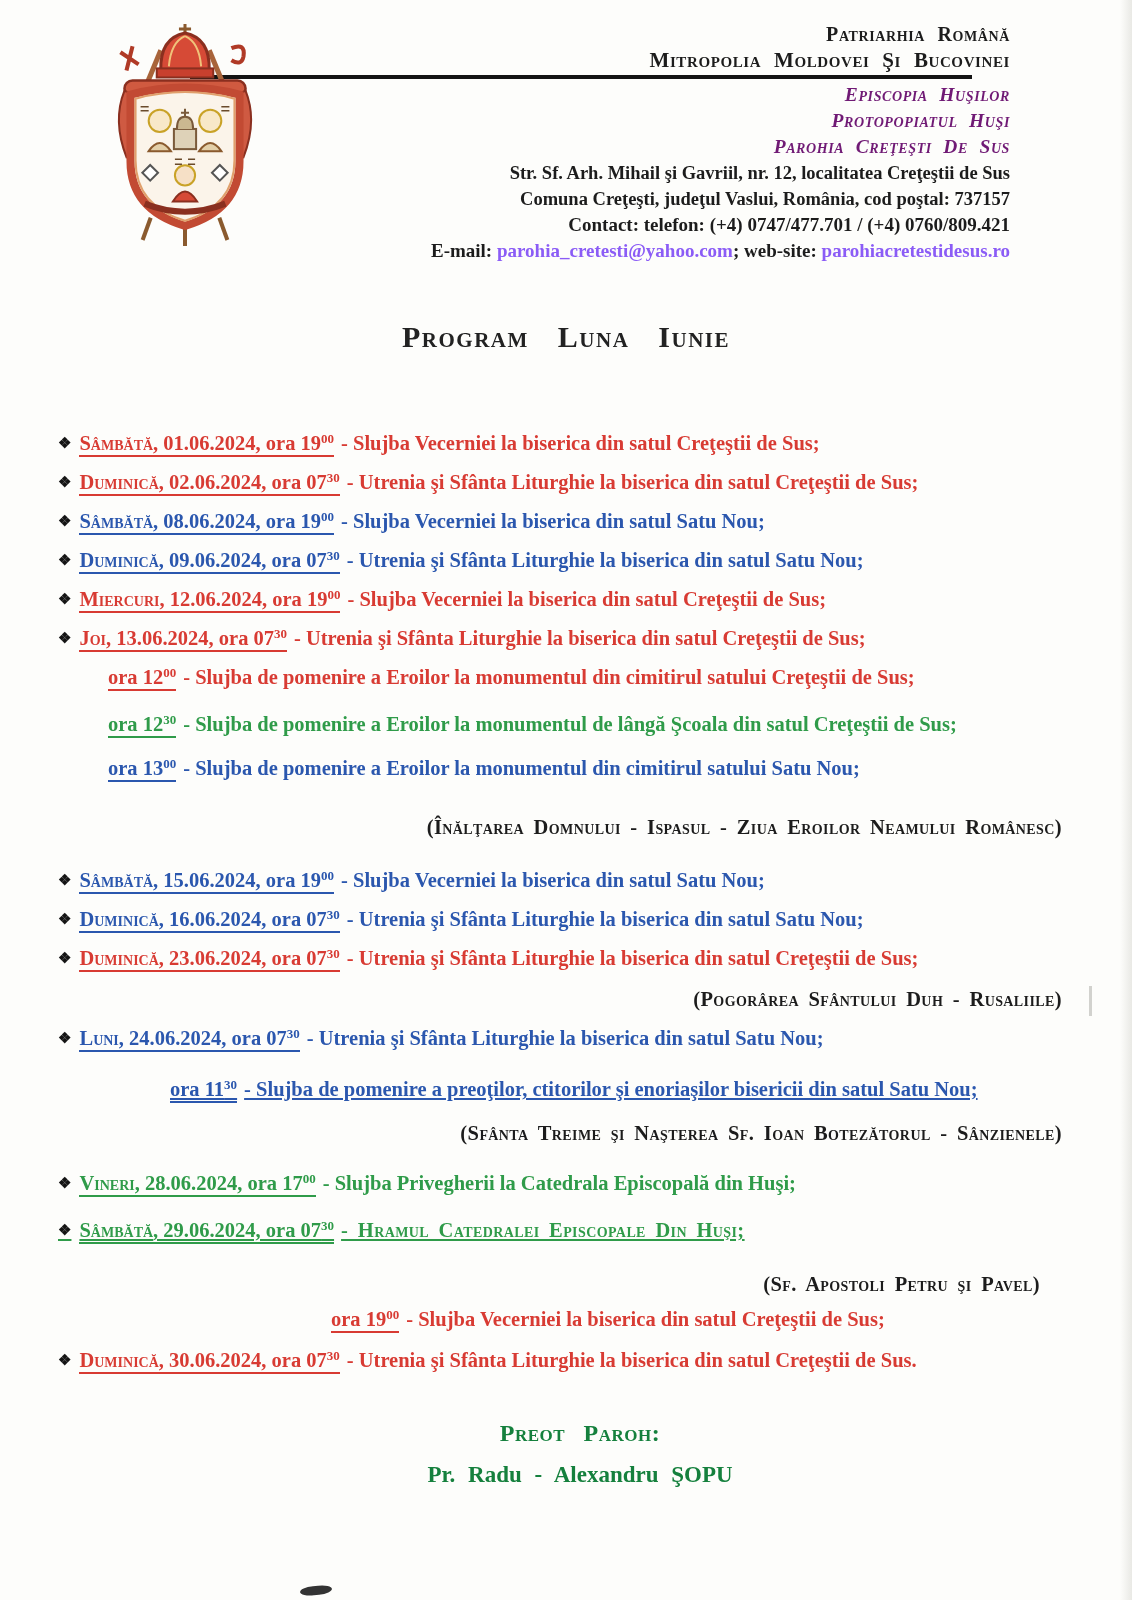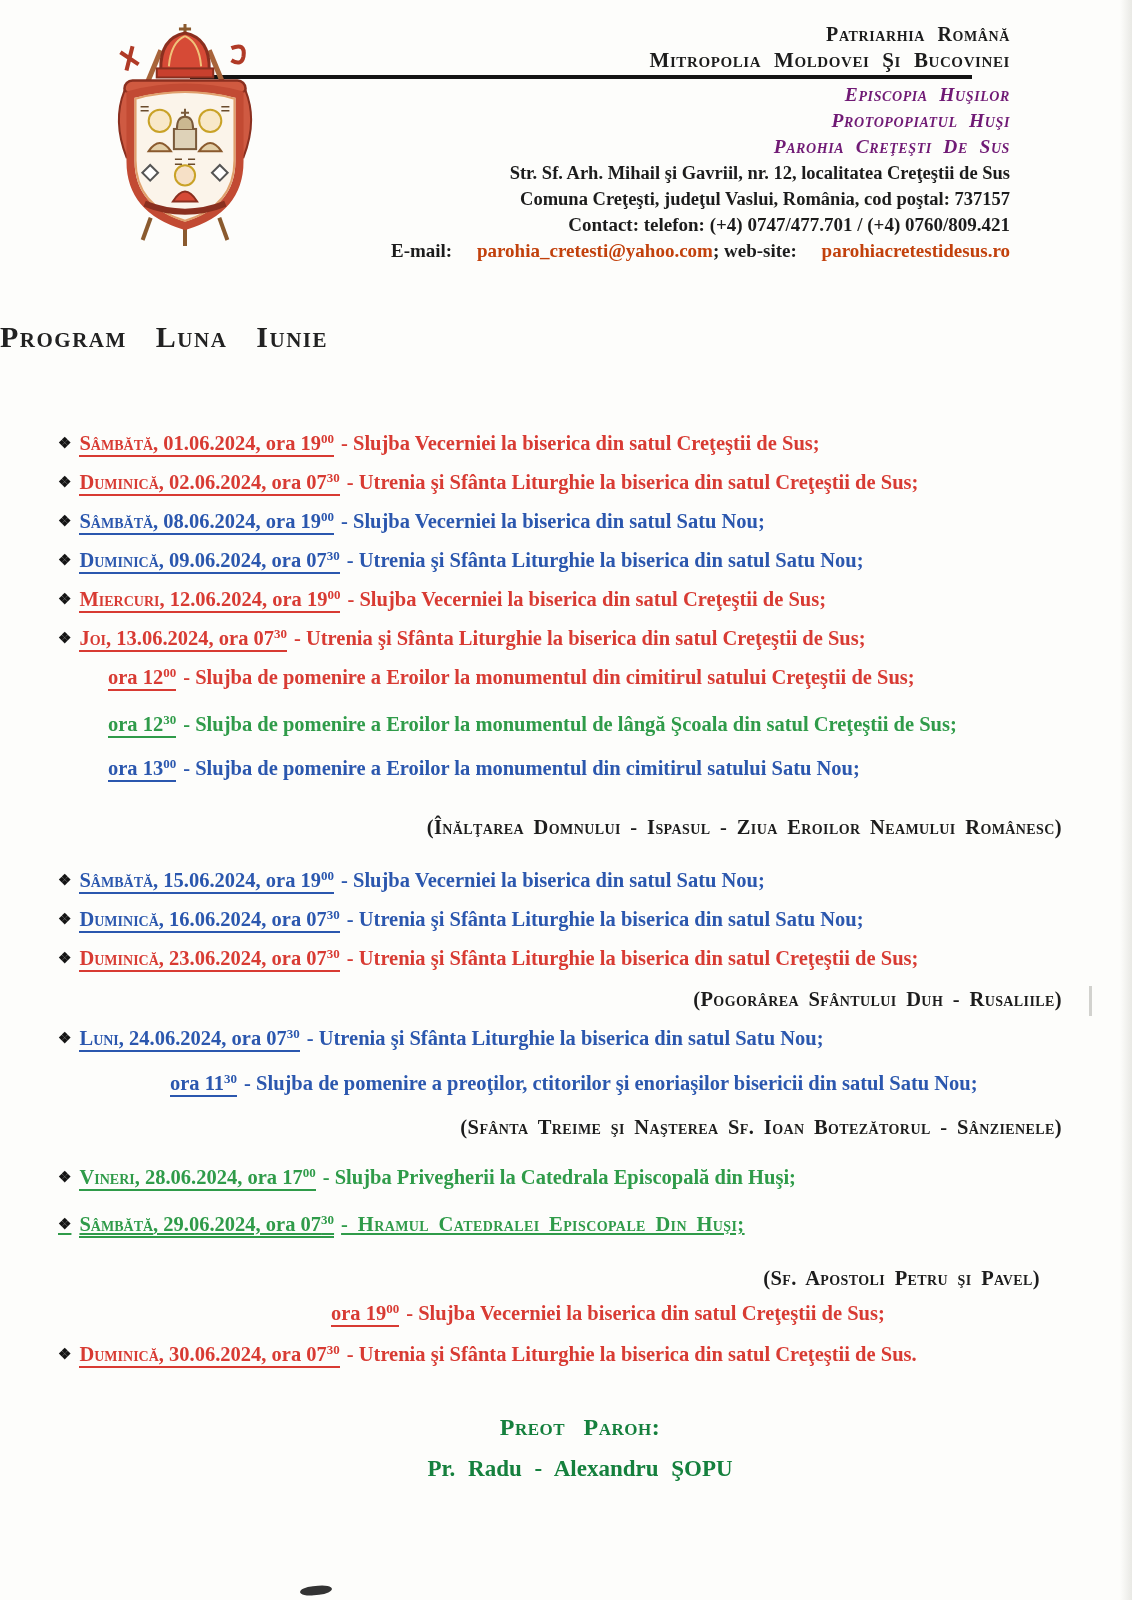--- a/index.html
+++ b/index.html
@@ -18,25 +18,25 @@
   .header { position:relative; padding-top:22px; }
   .logo { position:absolute; left:104px; top:24px; width:162px; height:222px; }
   .head-text { margin-left:150px; width:860px; text-align:right; }
   .org1 { font-size:20px; line-height:25px; letter-spacing:.6px; word-spacing:7px; }
   .org2 { font-size:21px; line-height:26px; letter-spacing:.6px; word-spacing:7px; }
   .divider { height:4px; background:#141414; margin:2px 38px 3px 40px; }
   .redline { font-size:19.5px; line-height:26px; letter-spacing:.6px; word-spacing:6px; color:#701a75;font-style:italic; }
   .addr { font-size:18.5px; line-height:26px; }
   .contact { font-size:19px; line-height:26px; }
   .emailline { font-size:19px; line-height:26px; }
-  .linkblue { color:#c2410c;margin-left:20px; }
+  .linkblue { color:#8b5cf6; }
 
   
   .title {
-    margin-top:56px; text-align:left;
+    margin-top:56px; text-align:center;
     font-size:30px; letter-spacing:1.5px; word-spacing:20px;
     color:#222;
   }
 
   
   .schedule { margin-top:76px; padding:0 58px; font-size:20.5px; }
   .row { line-height:27px; margin-top:12px; white-space:nowrap; }
   .bullet { color:#141414; font-size:15px; margin-right:8px; vertical-align:2px; }
   .datep { border-bottom:2px solid currentColor; padding-bottom:1px; }
   .day { font-variant:small-caps; }
@@ -54,21 +54,21 @@
   .note { text-align:right; padding-right:12px; }
   .note .note-text { font-variant:small-caps; letter-spacing:.4px; word-spacing:4px; }
 
   
   .schedule > .row:nth-child(1)  { margin-top:16px; }
   .schedule > .row:nth-child(8)  { margin-top:20px; }
   .schedule > .row:nth-child(9)  { margin-top:17px; }
   .schedule > .row:nth-child(10) { margin-top:32px; }
   .schedule > .row:nth-child(11) { margin-top:26px; }
   .schedule > .row:nth-child(14) { margin-top:14px; }
-  .schedule > .row:nth-child(16) { margin-top:18px; }
+  .schedule > .row:nth-child(16) { margin-top:24px;text-decoration:underline; }
   .schedule > .row:nth-child(17) { margin-top:17px; }
   .schedule > .row:nth-child(18) { margin-top:23px; }
   .schedule > .row:nth-child(19) { margin-top:20px;text-decoration:underline; }
   .schedule > .row:nth-child(20) { margin-top:27px; padding-right:34px; }
   .schedule > .row:nth-child(21) { margin-top:8px; }
   .schedule > .row:nth-child(22) { margin-top:14px; }
 
   
   .footer { margin-top:46px; text-align:center; color:#15803d;padding-left:28px; }
   .f1 { font-size:24px; letter-spacing:.5px; word-spacing:12px; }

